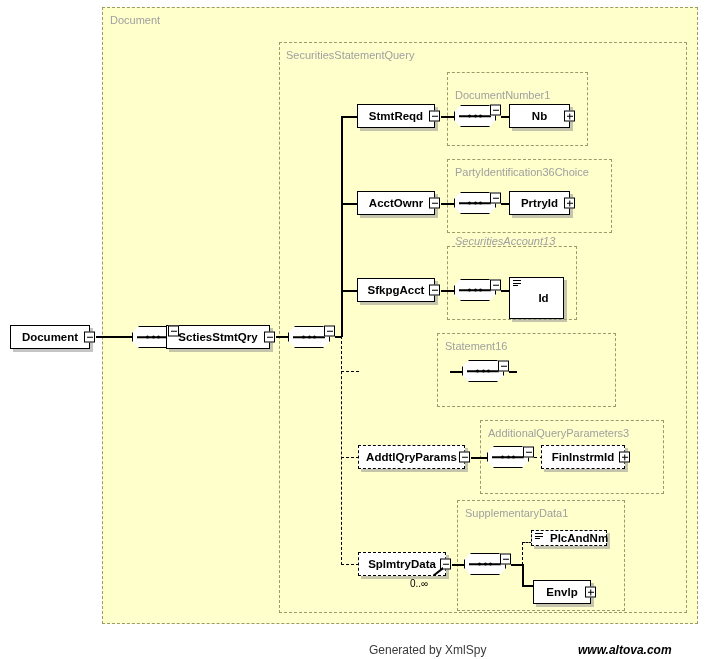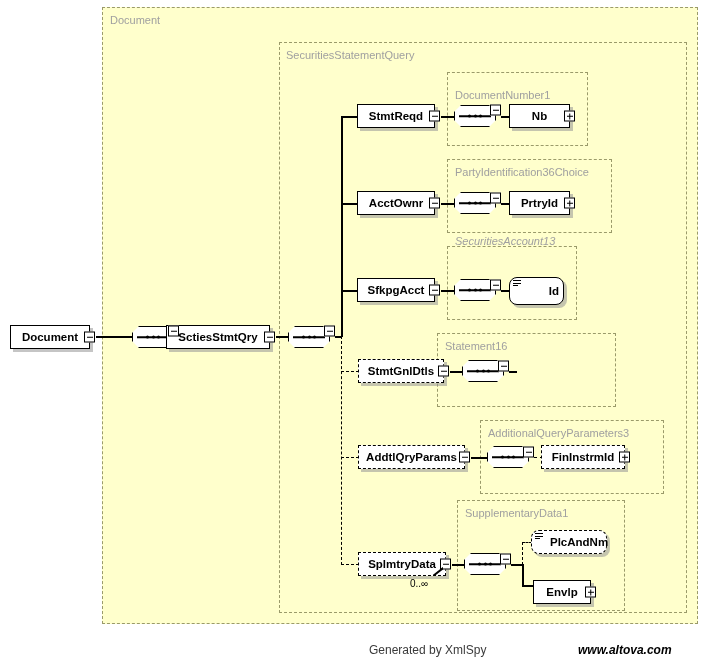--- a/index.html
+++ b/index.html
@@ -306,34 +306,30 @@
     <div class="oct"></div>
     <div class="bar"></div>
     <div class="dots">
         <b></b>
         <b></b>
         <b></b>
       </div>
   </div>
   <span class="expander" style="left:490px;top:285px;"></span>
   <div class="ln h" style="left:501px;top:290px;width:9px;"></div>
-  <div class="node" style="left:509px;top:277px;width:55px;height:28px;justify-content:flex-end;padding-left:14px;border-radius:8px;">
+  <div class="node" style="left:509px;top:277px;width:55px;height:42px;justify-content:center;padding-left:14px;">
     <span class="textglyph">
         <i></i>
         <i></i>
         <i></i>
       </span>
     <span class="lbl">Id</span>
   </div>
 
   <div class="dln h" style="left:341px;top:371px;width:18px;"></div>
-  <div class="node optional" style="left:358px;top:359px;width:86px;height:24px;">
-    <span class="lbl">StmtGnlDtls</span>
-    <span class="expander"></span>
-  </div>
   <div class="ln h" style="left:450px;top:371px;width:14px;"></div>
   <div class="seq" style="left:462px;top:360px;">
     <div class="oct"></div>
     <div class="bar"></div>
     <div class="dots">
         <b></b>
         <b></b>
         <b></b>
       </div>
   </div>
@@ -381,21 +377,21 @@
       </div>
   </div>
   <span class="expander" style="left:500px;top:559px;"></span>
   <div class="ln h" style="left:511px;top:564px;width:12px;"></div>
 
   <div class="dln v" style="left:522px;top:542px;height:23px;"></div>
   <div class="dln h" style="left:522px;top:542px;width:10px;"></div>
   <div class="ln v" style="left:522px;top:564px;height:22px;"></div>
   <div class="ln h" style="left:522px;top:585px;width:12px;"></div>
 
-  <div class="node optional" style="left:531px;top:530px;width:76px;height:24px;justify-content:flex-start;padding-left:14px;border-radius:8px;">
+  <div class="node optional" style="left:531px;top:530px;width:76px;height:16px;justify-content:flex-start;padding-left:14px;">
     <span class="textglyph">
         <i></i>
         <i></i>
         <i></i>
       </span>
     <span class="lbl">PlcAndNm</span>
   </div>
 
   <div class="node" style="left:533px;top:565px;width:58px;height:24px;margin-top:15px;">
     <span class="lbl">Envlp</span>

